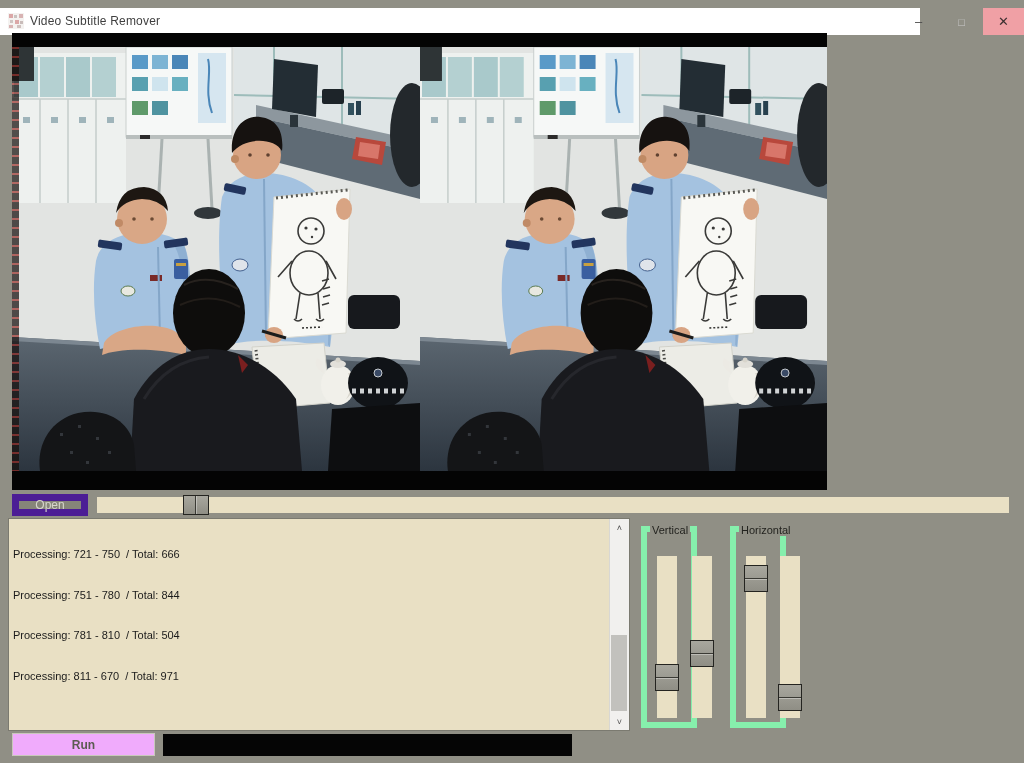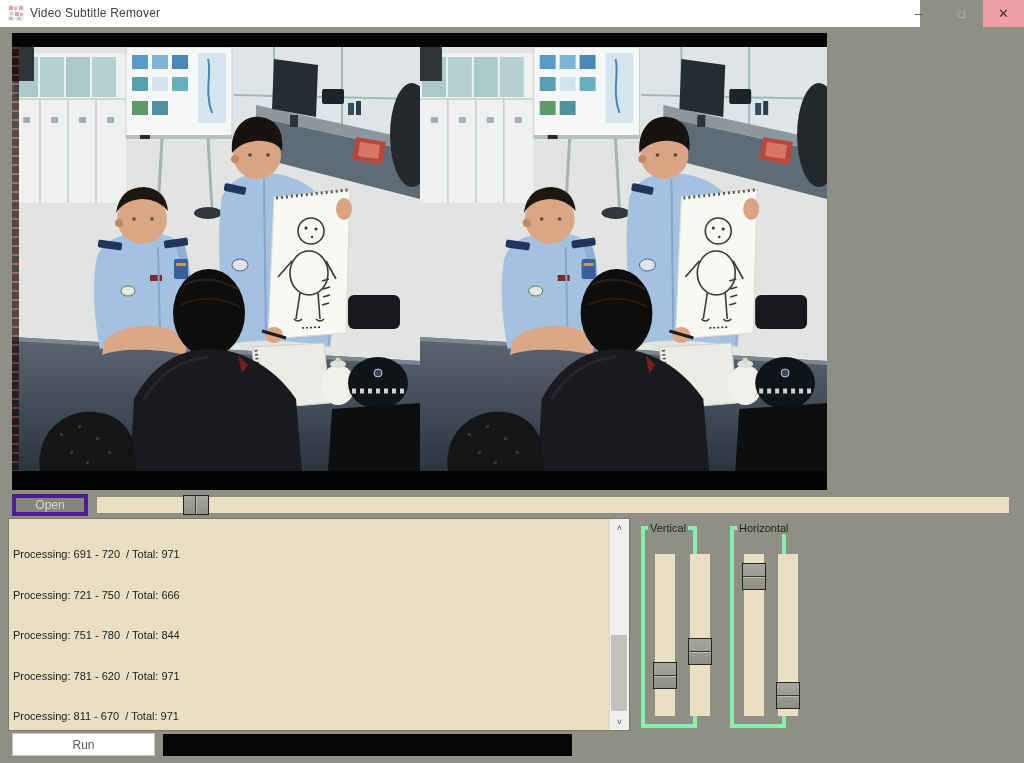--- a/index.html
+++ b/index.html
@@ -3,21 +3,21 @@
 <meta charset="utf-8">
 <style>
   html,body{margin:0;padding:0;}
   body{
     width:1024px;height:763px;position:relative;overflow:hidden;
     background:#908f85;
     font-family:"Liberation Sans","DejaVu Sans",sans-serif;
     -webkit-font-smoothing:antialiased;
   }
   
-  .titlebar{position:absolute;left:0;top:0;width:920px;height:27px;background:#ffffff;text-align:center;}
+  .titlebar{position:absolute;left:0;top:8px;width:920px;height:27px;background:#ffffff;text-align:center;}
   .app-icon{position:absolute;left:8px;top:5px;width:16px;height:16px;}
   .title-text{position:absolute;left:30px;top:6px;font-size:12px;color:#3f3f3f;letter-spacing:.2px;}
   .cap-btn{position:absolute;top:0;height:27px;display:flex;align-items:center;justify-content:center;
     font-size:13px;color:#4a4a4a;cursor:default;user-select:none;}
   .btn-min{left:897px;width:43px;}
   .btn-max{left:940px;width:43px;color:#c9c9c9;font-size:11px;}
   .btn-close{left:983px;width:41px;background:#f0a0a5;color:#3c2f30;font-size:13px;}
 
   
   .video-area{position:absolute;left:12px;top:33px;width:815px;height:457px;background:#040404;}
@@ -26,43 +26,43 @@
   .vframe.right{left:408px;width:407px;}
   .vframe svg{display:block;width:100%;height:100%;}
   .noise-strip{position:absolute;left:0;top:14px;width:7px;height:424px;
     background:
       repeating-linear-gradient(180deg, rgba(150,40,34,.85) 0 2px, rgba(20,14,12,.9) 2px 9px);
     opacity:.8;}
 
   
   .btn{box-sizing:border-box;display:flex;align-items:center;justify-content:center;font-size:12px;cursor:default;}
   .open-btn{position:absolute;left:12px;top:494px;width:76px;height:22px;
-    background:#868579;border:4px solid #4c1d95;color:#d6d5cb;text-align:center;}
+    background:#868579;border:7px solid #4c1d95;color:#d6d5cb;text-align:center;}
   .run-btn{position:absolute;left:12px;top:733px;width:143px;height:23px;
-    background:#ffffff;border:1px solid #c9c8bc;color:#5b5b51;}
+    background:#f0abfc;border:1px solid #c9c8bc;color:#5b5b51;font-weight:bold;}
 
   .seek{position:absolute;left:97px;top:497px;width:912px;height:16px;background:#e9e0c4;}
   .seek-handle{position:absolute;top:-2px;left:calc((100% - 26px) * var(--p,0));width:26px;height:20px;
     background:linear-gradient(#a8a79e,#8f8e85);border:1px solid #242420;box-sizing:border-box;}
   .seek-handle::after{content:"";position:absolute;left:11px;top:0;bottom:0;width:1px;
     background:#3a3a34;box-shadow:1px 0 0 rgba(255,255,255,.35);}
 
   
   .log{position:absolute;left:8px;top:518px;width:622px;height:213px;box-sizing:border-box;
     background:#e9e0c4;border:1px solid #7b7a70;overflow:hidden;}
   .log-lines{position:absolute;left:4px;top:2px;right:22px;bottom:0;
     font-size:11px;line-height:13.5px;color:#1b1b1b;white-space:pre;}
   .scrollbar{position:absolute;top:0;right:0;bottom:0;width:19px;background:#f1f0ee;border-left:1px solid #d8d7d3;}
   .sb-btn{position:absolute;left:0;width:19px;height:17px;display:flex;align-items:center;justify-content:center;
     font-size:9px;color:#4f4f4f;}
   .sb-up{top:0;} .sb-down{bottom:0;}
   .sb-thumb{position:absolute;left:1px;width:16px;top:55%;height:36%;background:#c2c1bd;}
 
   
-  .groupbox{position:absolute;top:526px;width:56px;height:202px;border:4px solid #86efac;box-sizing:border-box;}
+  .groupbox{position:absolute;top:526px;width:56px;height:202px;border:6px solid #86efac;box-sizing:border-box;}
   .groupbox.vertical{left:641px;}
   .groupbox.horizontal{left:730px;text-decoration:underline;}
   .legend{position:absolute;top:-8px;left:3px;background:#908f85;padding:0 2px;
     font-size:11px;color:#23231f;white-space:nowrap;}
   .vtrack{position:absolute;top:24px;width:20px;height:162px;background:#e9e0c4;}
   .vt-1{left:10px;} .gv .vt-2{left:45px;} .gh .vt-2{left:44px;}
   .vhandle{position:absolute;left:-2px;width:24px;height:27px;top:calc((100% - 27px) * var(--p,0));
     background:linear-gradient(#a8a79e,#8f8e85);border:1px solid #242420;box-sizing:border-box;}
   .vhandle::after{content:"";position:absolute;top:12px;left:0;right:0;height:1px;
     background:#3a3a34;box-shadow:0 1px 0 rgba(255,255,255,.35);}
@@ -252,24 +252,23 @@
   <div class="noise-strip"></div>
 </div>
 
 <button class="btn open-btn">Open</button>
 <div class="seek">
   <div class="seek-handle" style="--p: 0.09699999999999999;"></div>
 </div>
 
 <div class="log">
   <div class="log-lines">
-    <div>Processing: 691 - 720  / Total: 971</div>
     <div>Processing: 721 - 750  / Total: 666</div>
     <div>Processing: 751 - 780  / Total: 844</div>
-    <div>Processing: 781 - 620  / Total: 971</div>
+    <div>Processing: 781 - 810  / Total: 504</div>
     <div>Processing: 811 - 670  / Total: 971</div>
     
     
     
     
     
     
     
     
     

